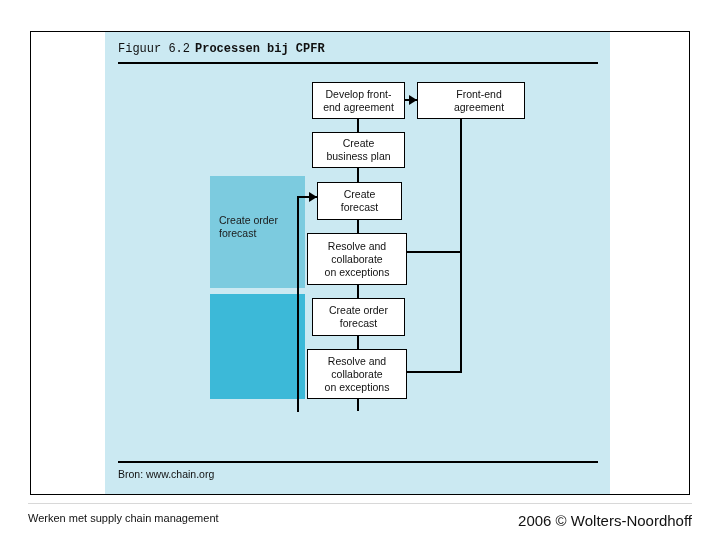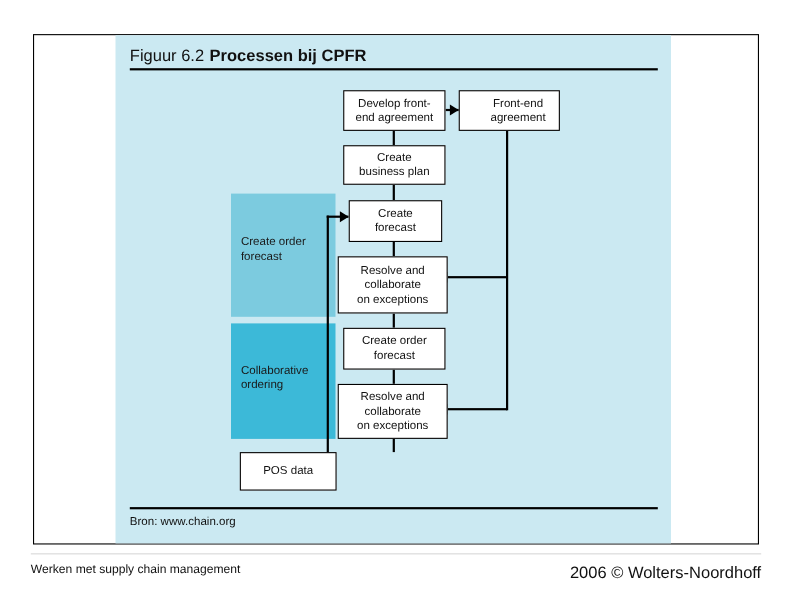--- a/index.html
+++ b/index.html
@@ -15,21 +15,21 @@
     position:absolute;left:30px;top:31px;width:660px;height:464px;
     border:1.5px solid #000;background:#ffffff;box-sizing:border-box;
   }
   
   .panel{
     position:absolute;left:105px;top:32px;width:505px;height:462px;
     background:#cbe9f2;
   }
   .fig-title{
     position:absolute;left:118px;top:42px;
-    font-size:15px;color:#111;white-space:nowrap;
+    font-size:12px;color:#111;white-space:nowrap;font-family:Liberation Mono, monospace;
   }
   .fig-title .num{font-weight:normal;}
   .fig-title .name{font-weight:bold;margin-left:5px;}
   .rule{
     position:absolute;background:#000;height:2px;
   }
   .rule-top{left:118px;top:62px;width:480px;}
   .rule-bottom{left:118px;top:461px;width:480px;}
   .source{
     position:absolute;left:118px;top:468px;
@@ -94,22 +94,20 @@
     <span class="num">Figuur 6.2</span><span class="name">Processen bij CPFR</span>
   </div>
 
   <div class="rule rule-top"></div>
 
   <div class="band" style="left:210px;top:176px;width:95px;height:112px;background:#7ccbdf;"></div>
   <div class="band-label" style="left:219px;top:214px;width:86px;">Create order
 forecast</div>
 
   <div class="band" style="left:210px;top:294px;width:95px;height:105px;background:#3cb9d8;"></div>
-  <div class="band-label" style="left:219px;top:331px;width:86px;">Collaborative
-ordering</div>
 
   <div class="ln hline" style="left:405px;top:99px;width:16px;"></div>
   <div class="arrow-r" style="left:409px;top:95px;"></div>
 
   <div class="ln vline" style="left:357px;top:119px;height:13px;"></div>
 
   <div class="ln vline" style="left:357px;top:168px;height:14px;"></div>
 
   <div class="ln vline" style="left:357px;top:220px;height:13px;"></div>
 
@@ -125,41 +123,40 @@
   <div class="ln hline" style="left:407px;top:371px;width:54px;"></div>
   <div class="arrow-l" style="left:399px;top:367px;"></div>
 
   <div class="ln vline" style="left:297px;top:196px;height:216px;"></div>
   <div class="ln hline" style="left:297px;top:196px;width:20px;"></div>
   <div class="arrow-r" style="left:309px;top:192px;"></div>
 
   <div class="box" style="left:312px;top:82px;width:93px;height:37px;">Develop front-
 end agreement</div>
 
-  <div class="box" style="left:417px;top:82px;width:92px;height:37px;padding-left:16px;">Front-end
+  <div class="box" style="left:417px;top:82px;width:108px;height:37px;padding-left:16px;">Front-end
 agreement</div>
 
   <div class="box" style="left:312px;top:132px;width:93px;height:36px;">Create
 business plan</div>
 
   <div class="box" style="left:317px;top:182px;width:85px;height:38px;">Create
 forecast</div>
 
   <div class="box" style="left:307px;top:233px;width:100px;height:52px;">Resolve and
 collaborate
 on exceptions</div>
 
   <div class="box" style="left:312px;top:298px;width:93px;height:38px;">Create order
 forecast</div>
 
   <div class="box" style="left:307px;top:349px;width:100px;height:50px;">Resolve and
 collaborate
 on exceptions</div>
 
-  <div class="box" style="left:218px;top:411px;width:88px;height:35px;">POS data</div>
 
 
   <div class="rule rule-bottom"></div>
   <div class="source">Bron: www.chain.org</div>
 
   <div class="footline"></div>
   <div class="foot-left">Werken met supply chain management</div>
   <div class="foot-right">2006 © Wolters-Noordhoff</div>
 
 </div>

